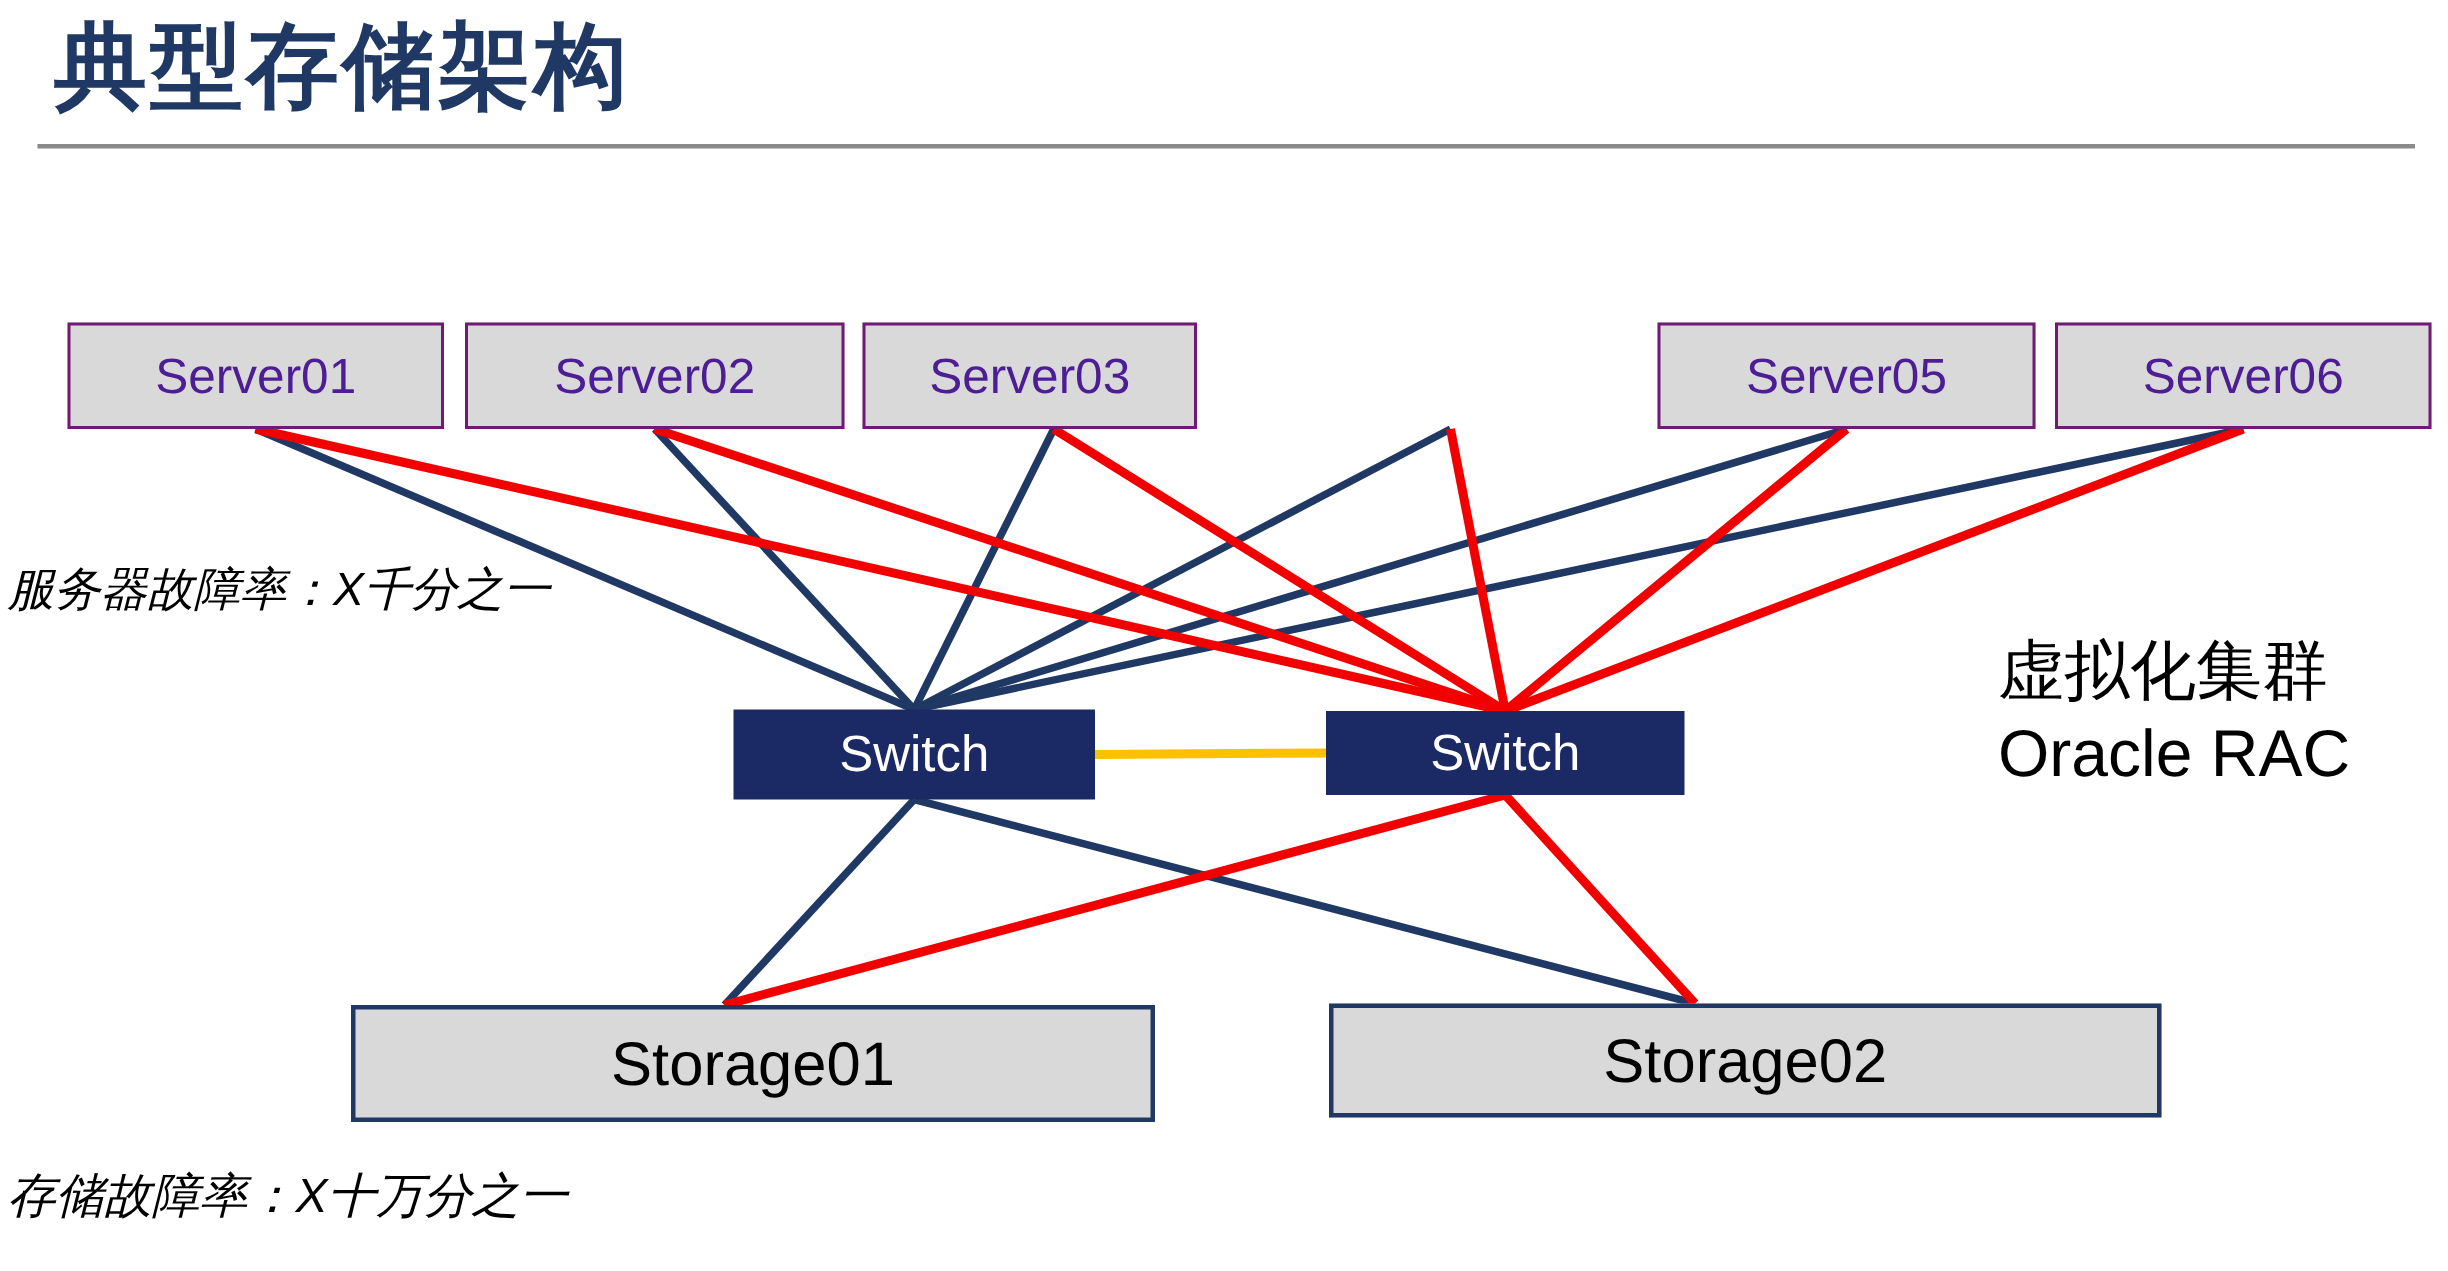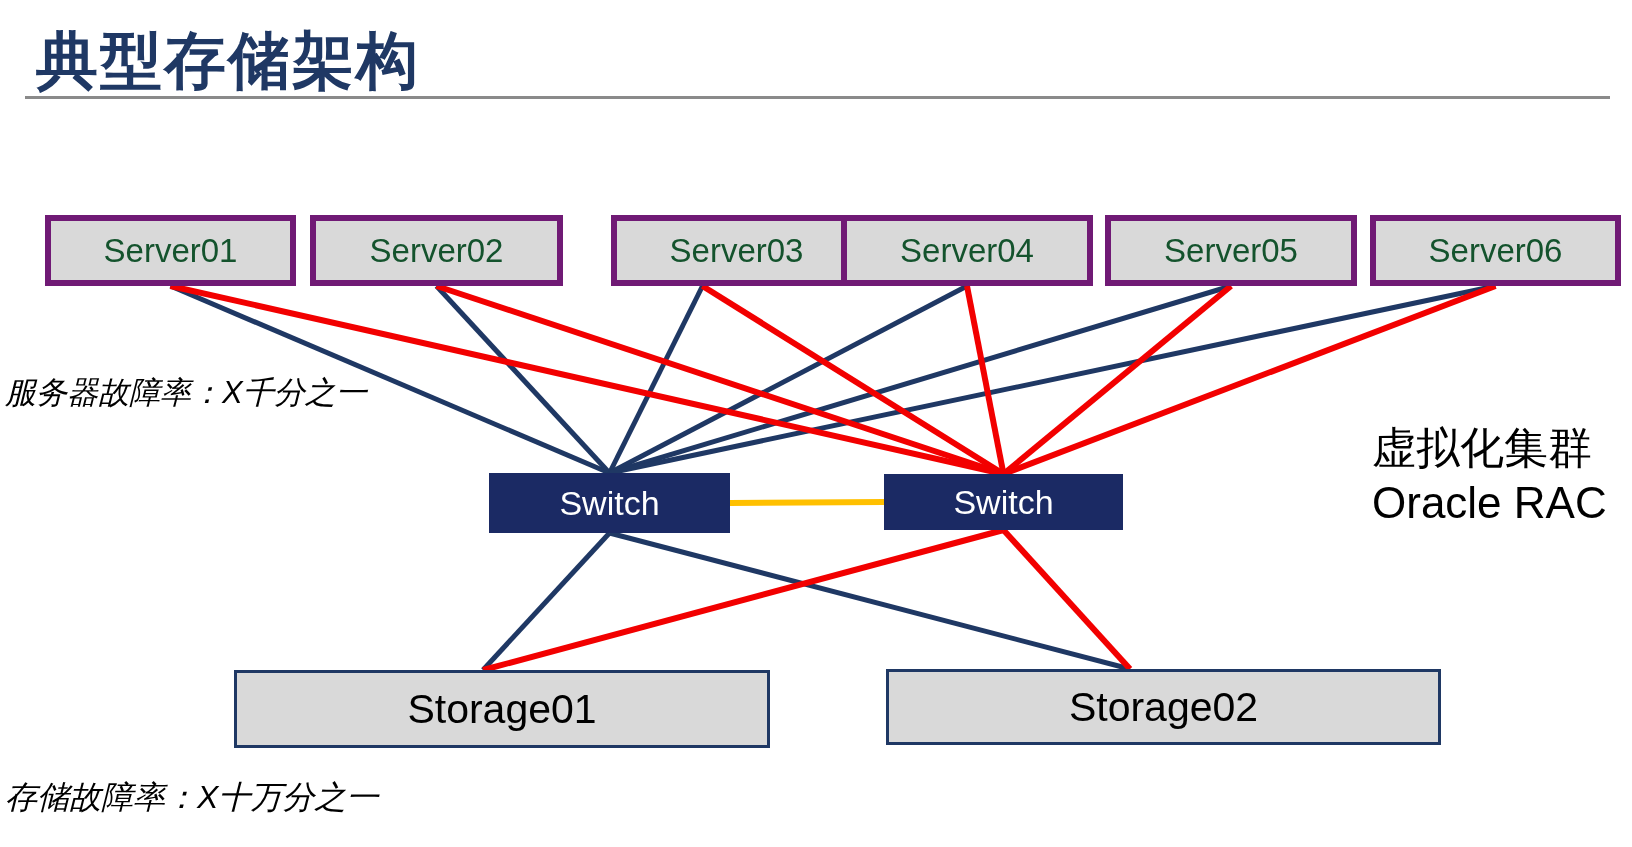--- a/index.html
+++ b/index.html
@@ -6,39 +6,39 @@
   .slide{
     position:relative;
     width:1632px;height:847px;
     background:#ffffff;
     font-family:"Liberation Sans","DejaVu Sans",sans-serif;
     overflow:hidden;
   }
   .title{
     position:absolute;left:36px;top:2px;
     font-size:62px;font-weight:700;color:#1F3864;
-    letter-spacing:2px;white-space:nowrap;margin-top:17px;
+    letter-spacing:2px;white-space:nowrap;
   }
   .divider{
     position:absolute;left:25px;top:96px;width:1585px;height:3px;
     background:#8A8A8A;
   }
   svg.wires{position:absolute;left:0;top:0;z-index:0;}
   .node{
     position:absolute;display:flex;align-items:center;justify-content:center;
     box-sizing:border-box;z-index:1;white-space:nowrap;
   }
   .server{
     top:215px;height:71px;
-    background:#D9D9D9;border:6px solid #701a75;
-    font-size:33px;color:#14532d;
+    background:#D9D9D9;border:2px solid #701a75;
+    font-size:33px;color:#4c1d95;
   }
   .srv1{left:45px;width:251px;}
   .srv2{left:310px;width:253px;}
-  .srv3{left:611px;width:251px;}
+  .srv3{left:575px;width:223px;}
   .srv4{left:841px;width:252px;}
   .srv5{left:1105px;width:252px;}
   .srv6{left:1370px;width:251px;}
   .switch{
     background:#1B2A64;color:#ffffff;font-size:34px;
   }
   .sw1{left:489px;top:473px;width:241px;height:60px;}
   .sw2{left:884px;top:474px;width:239px;height:56px;}
   .storage{
     background:#D9D9D9;border:3px solid #1F3864;
@@ -46,21 +46,21 @@
   }
   .sto1{left:234px;top:670px;width:536px;height:78px;}
   .sto2{left:886px;top:669px;width:555px;height:76px;}
   .note{
     position:absolute;color:#000000;white-space:nowrap;z-index:1;font-style:italic;
   }
   .note-server{left:5px;top:372px;font-size:31px;}
   .note-storage{left:5px;top:776px;font-size:32px;}
   .cluster-note{
     position:absolute;left:1332px;top:420px;
-    font-size:44px;line-height:55px;color:#000000;z-index:1;margin-left:40px;
+    font-size:44px;line-height:55px;color:#000000;z-index:1;
   }
 </style>
 </head>
 <body>
 
 <div class="slide">
 
   <div class="title">典型存储架构</div>
   <div class="divider"></div>
 
@@ -86,23 +86,20 @@
 
   <div class="node server srv1">
     <span>Server01</span>
   </div>
   <div class="node server srv2">
     <span>Server02</span>
   </div>
   <div class="node server srv3">
     <span>Server03</span>
   </div>
-  <div class="node server srv4">
-    <span>Server04</span>
-  </div>
   <div class="node server srv5">
     <span>Server05</span>
   </div>
   <div class="node server srv6">
     <span>Server06</span>
   </div>
 
   <div class="node switch sw1">
     <span>Switch</span>
   </div>

